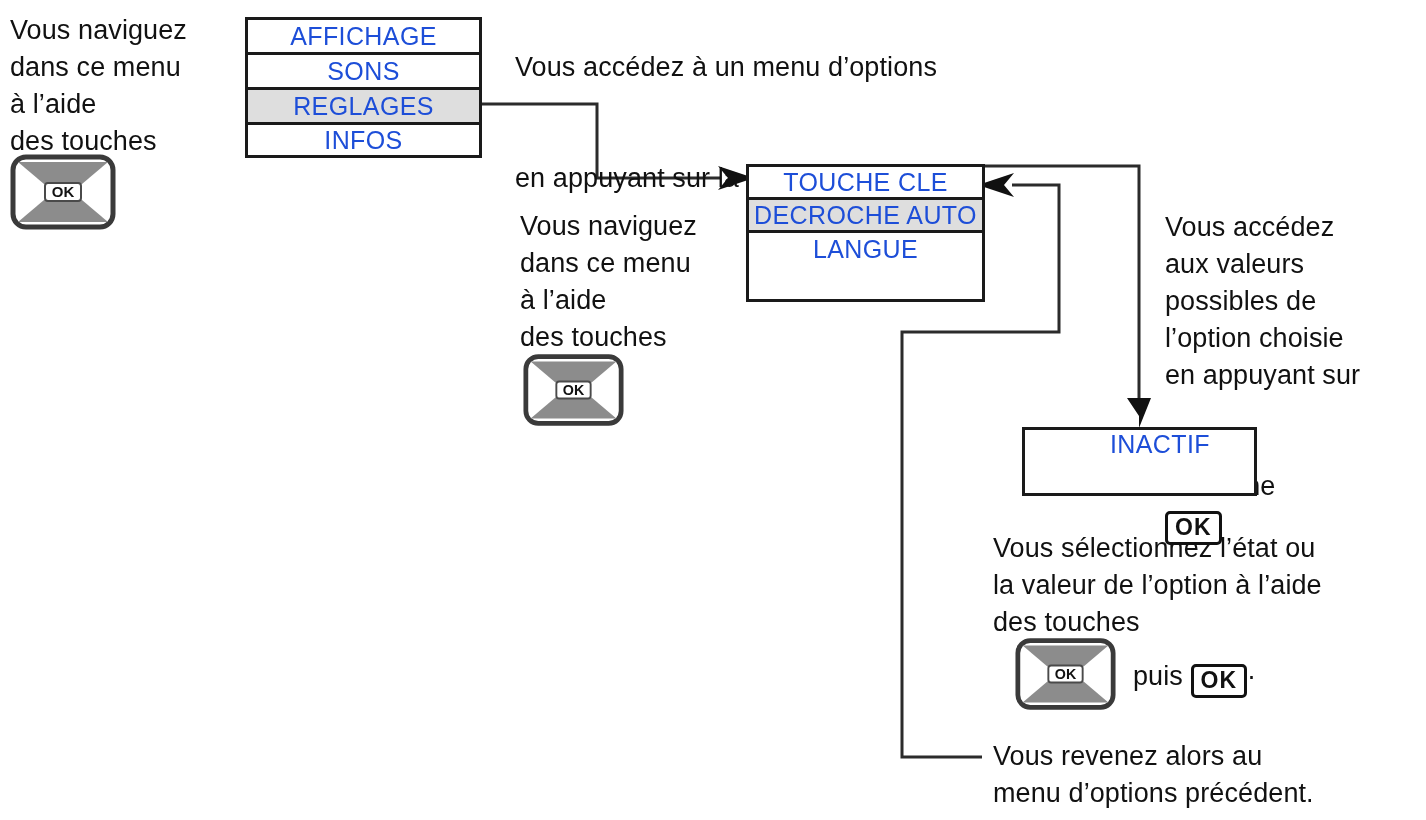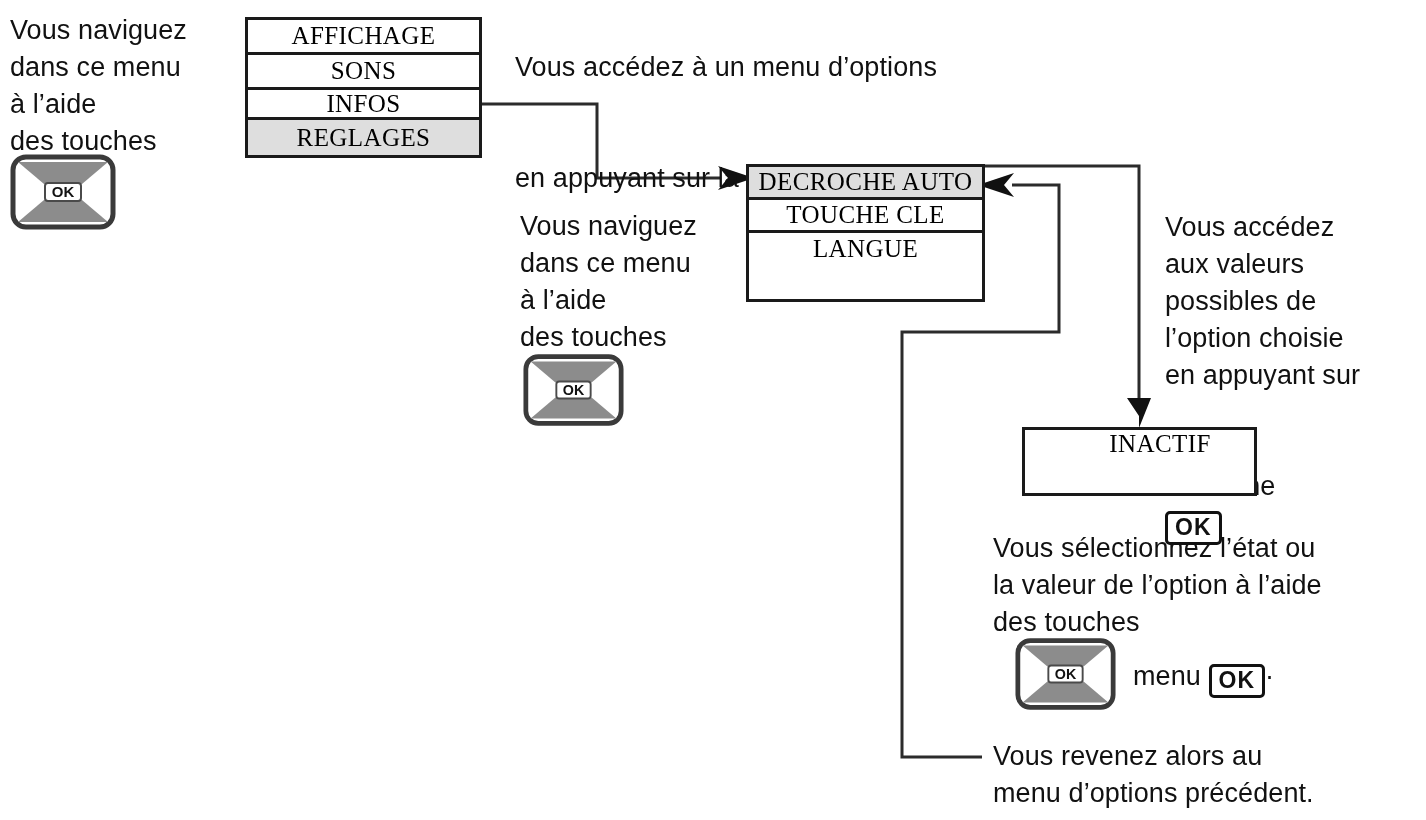--- a/index.html
+++ b/index.html
@@ -41,24 +41,23 @@
     background: #ffffff;
     box-sizing: border-box;
   }
   .menu-row {
     box-sizing: border-box;
     display: flex;
     align-items: center;
     justify-content: center;
     font-size: 25px;
     letter-spacing: 0.4px;
-    color: #000000;
+    color: #1d4ed8;
     background: #ffffff;
     border-bottom: 3px solid #1a1a1a;
-    font-family: Liberation Serif, serif;
   }
   .menu-row:last-child { border-bottom: none; }
   .menu-row.selected { background: #dedede; }
 
   
   .ok-badge {
     display: inline-block;
     border: 3px solid #111111;
     border-radius: 5px;
     padding: 1px 7px 2px 7px;
@@ -122,22 +121,22 @@
       <polygon points="8,9 8,67 32,46 32,30" fill="#ffffff"></polygon>
       <polygon points="98,9 98,67 74,46 74,30" fill="#ffffff"></polygon>
       <rect x="35" y="29" width="36" height="18" rx="3" ry="3" fill="#ffffff" stroke="#4a4a4a" stroke-width="2"></rect>
       <text x="53" y="43" text-anchor="middle" font-family="'Liberation Sans', sans-serif" font-size="15" font-weight="bold" fill="#111111" letter-spacing="0">OK</text>
     </svg>
   </div>
 
   <div class="menu-box" style="left:243px; top:17px; width:237px; height:141px;">
     <div class="menu-row" style="height:35px;">AFFICHAGE</div>
     <div class="menu-row" style="height:35px;">SONS</div>
+    <div class="menu-row selected" style="height:35px;">REGLAGES</div>
     <div class="menu-row" style="height:30px;">INFOS</div>
-    <div class="menu-row selected" style="height:35px;">REGLAGES</div>
   </div>
 
   <div class="prose" style="left:497px; top:12px; width:560px;margin-left:16px;">
     <div>Vous accédez à un menu d’options</div>
     <div class="inline-wrap">
       <span>en appuyant sur la touche</span><span class="ok-badge">OK</span>
     </div>
   </div>
 
   <div class="prose" style="left:518px; top:208px; width:240px;">Vous naviguez
@@ -151,22 +150,22 @@
       <polygon points="8,8 98,8 72,30 34,30" fill="#8c8c8c"></polygon>
       <polygon points="8,68 98,68 72,46 34,46" fill="#8c8c8c"></polygon>
       <polygon points="8,9 8,67 32,46 32,30" fill="#ffffff"></polygon>
       <polygon points="98,9 98,67 74,46 74,30" fill="#ffffff"></polygon>
       <rect x="35" y="29" width="36" height="18" rx="3" ry="3" fill="#ffffff" stroke="#4a4a4a" stroke-width="2"></rect>
       <text x="53" y="43" text-anchor="middle" font-family="'Liberation Sans', sans-serif" font-size="15" font-weight="bold" fill="#111111">OK</text>
     </svg>
   </div>
 
   <div class="menu-box" style="left:744px; top:164px; width:239px; height:138px;">
+    <div class="menu-row" style="height:33px;">TOUCHE CLE</div>
     <div class="menu-row selected" style="height:33px;">DECROCHE AUTO</div>
-    <div class="menu-row" style="height:33px;">TOUCHE CLE</div>
     <div class="menu-row" style="height:32px;">LANGUE</div>
   </div>
 
   <div class="prose" style="left:1163px; top:172px; width:265px;">
     <div>Vous accédez
 aux valeurs
 possibles de
 l’option choisie
 en appuyant sur</div>
     <div class="inline-wrap">
@@ -189,20 +188,20 @@
       <polygon points="8,8 98,8 72,30 34,30" fill="#8c8c8c"></polygon>
       <polygon points="8,68 98,68 72,46 34,46" fill="#8c8c8c"></polygon>
       <polygon points="8,9 8,67 32,46 32,30" fill="#ffffff"></polygon>
       <polygon points="98,9 98,67 74,46 74,30" fill="#ffffff"></polygon>
       <rect x="35" y="29" width="36" height="18" rx="3" ry="3" fill="#ffffff" stroke="#4a4a4a" stroke-width="2"></rect>
       <text x="53" y="43" text-anchor="middle" font-family="'Liberation Sans', sans-serif" font-size="15" font-weight="bold" fill="#111111">OK</text>
     </svg>
   </div>
 
   <div class="prose inline-wrap" style="left:1131px; top:658px; width:260px;">
-    <span>menu</span>
+    <span>puis</span>
     <span class="ok-badge">OK</span><span>·</span>
   </div>
 
   <div class="prose" style="left:991px; top:738px; width:440px;">Vous revenez alors au
 menu d’options précédent.</div>
 
 </div>
 
 </body></html>

